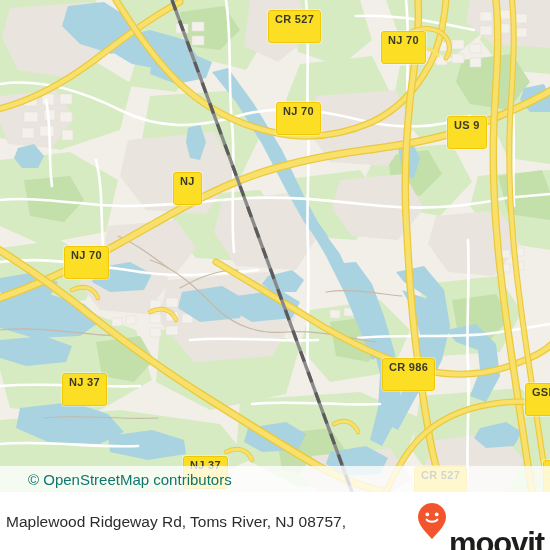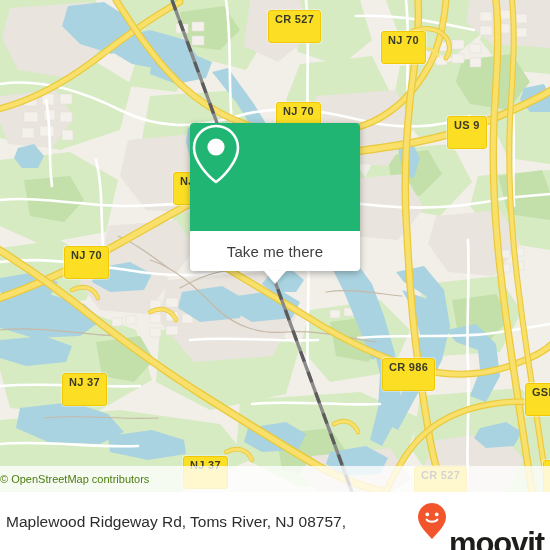--- a/index.html
+++ b/index.html
@@ -70,21 +70,21 @@
 
   
   #attrib{
     position:absolute;left:0;bottom:0;width:100%;
     height:26px;
     background:rgba(255,255,255,.78);
     display:flex;align-items:center;
     z-index:30;
   }
   #attrib-text{
-    font-size:11px;color:#4d7c0f;padding-left:0;
+    font-size:15px;color:#0f766e;padding-left:28px;
   }
 
   
   #bottom{
     position:absolute;left:0;top:492px;width:550px;height:58px;
     background:#ffffff;
     display:flex;align-items:center;justify-content:space-between;
     padding:0 6px;box-sizing:border-box;
   }
   #addr{
@@ -329,32 +329,20 @@
     <div class="shield" style="left:415px;top:116px;margin-left:32px;">US 9</div>
     <div class="shield" style="left:173px;top:172px;">NJ</div>
     <div class="shield" style="left:64px;top:246px;">NJ 70</div>
     <div class="shield" style="left:382px;top:358px;">CR 986</div>
     <div class="shield" style="left:525px;top:383px;">GSP</div>
     <div class="shield" style="left:62px;top:373px;">NJ 37</div>
     <div class="shield" style="left:183px;top:456px;">NJ 37</div>
     <div class="shield" style="left:414px;top:466px;">CR 527</div>
     <div class="shield" style="left:543px;top:460px;">C</div>
 
-    <div id="card">
-      <div id="card-head">
-        <svg width="52" height="62" viewBox="0 0 52 62">
-          <path d="M26,3 C13.8,3 4,12.8 4,25 C4,38.5 19,54 26,59 C33,54 48,38.5 48,25 C48,12.8 38.2,3 26,3 Z" fill="none" stroke="#ffffff" stroke-width="2.6" stroke-linejoin="round"></path>
-          <circle cx="26" cy="24" r="8.6" fill="#ffffff"></circle>
-        </svg>
-      </div>
-      <div id="card-foot">
-        <span id="card-foot-label">Take me there</span>
-        <div id="card-tail"></div>
-      </div>
-    </div>
 
     <div id="attrib">
       <span id="attrib-text">© OpenStreetMap contributors</span>
     </div>
   </div>
 
   <div id="bottom">
     <div id="addr">
       <div>Maplewood Ridgeway Rd, Toms River, NJ 08757,</div>
     </div>

